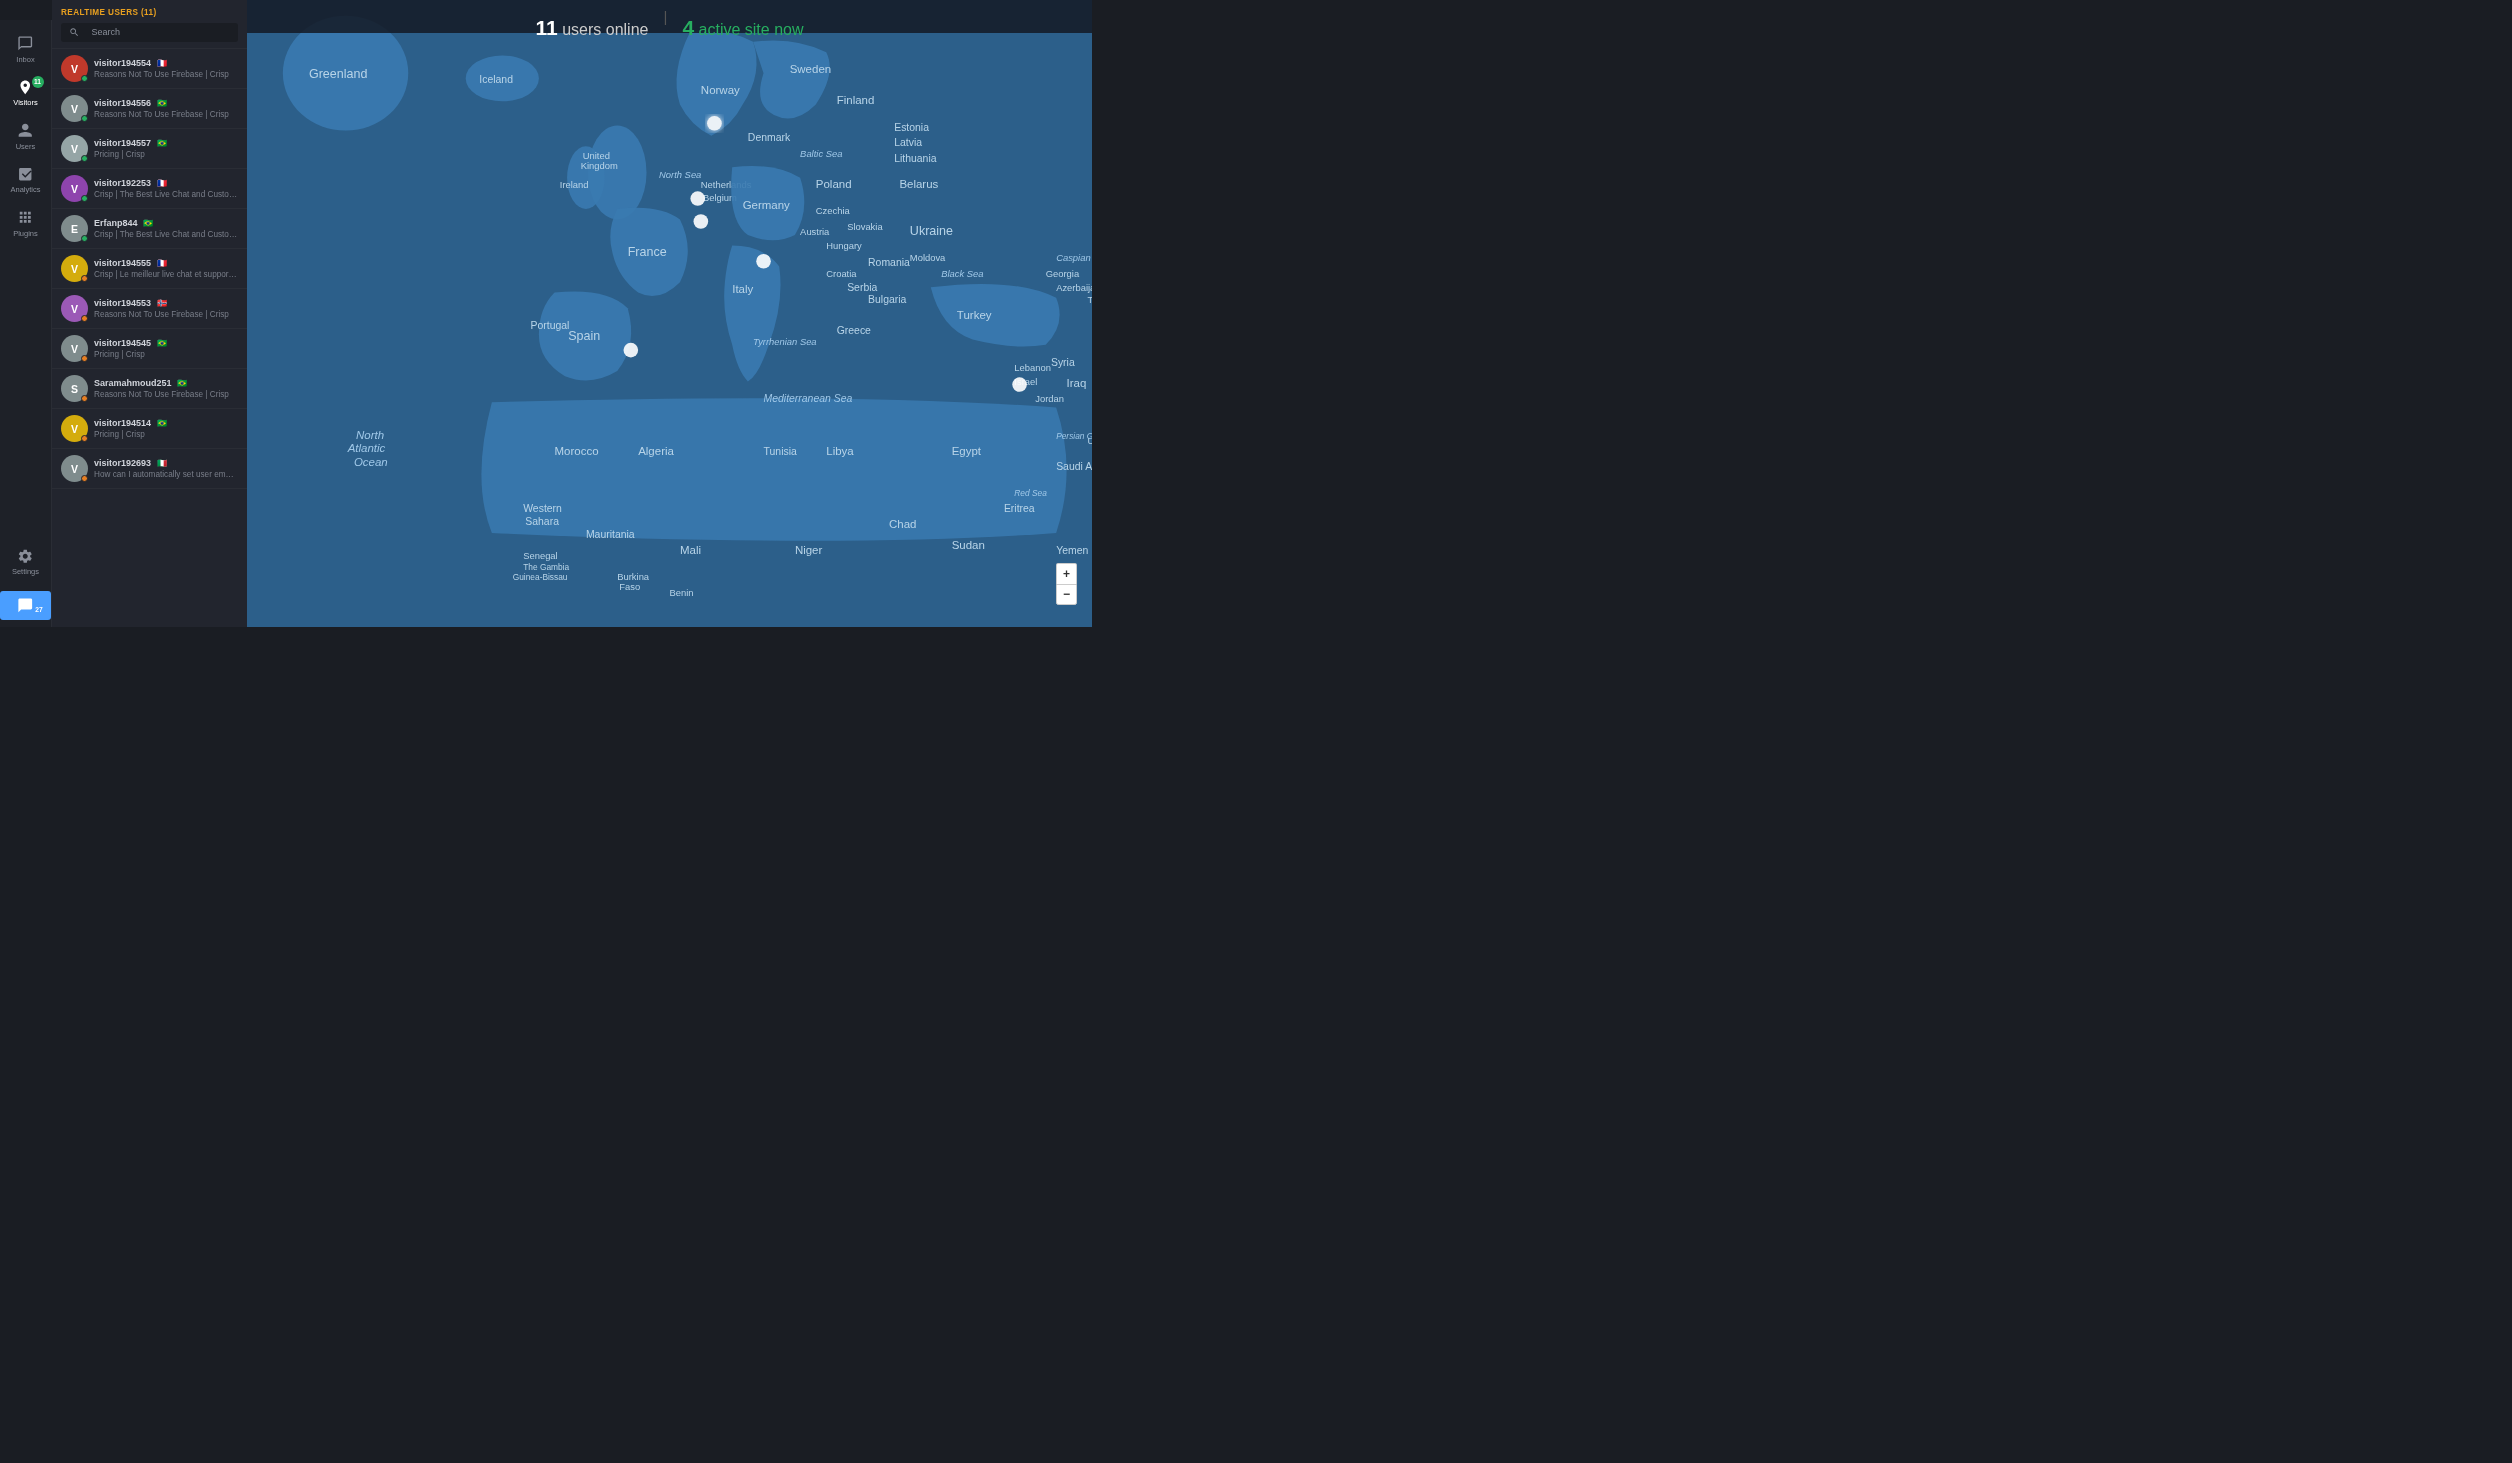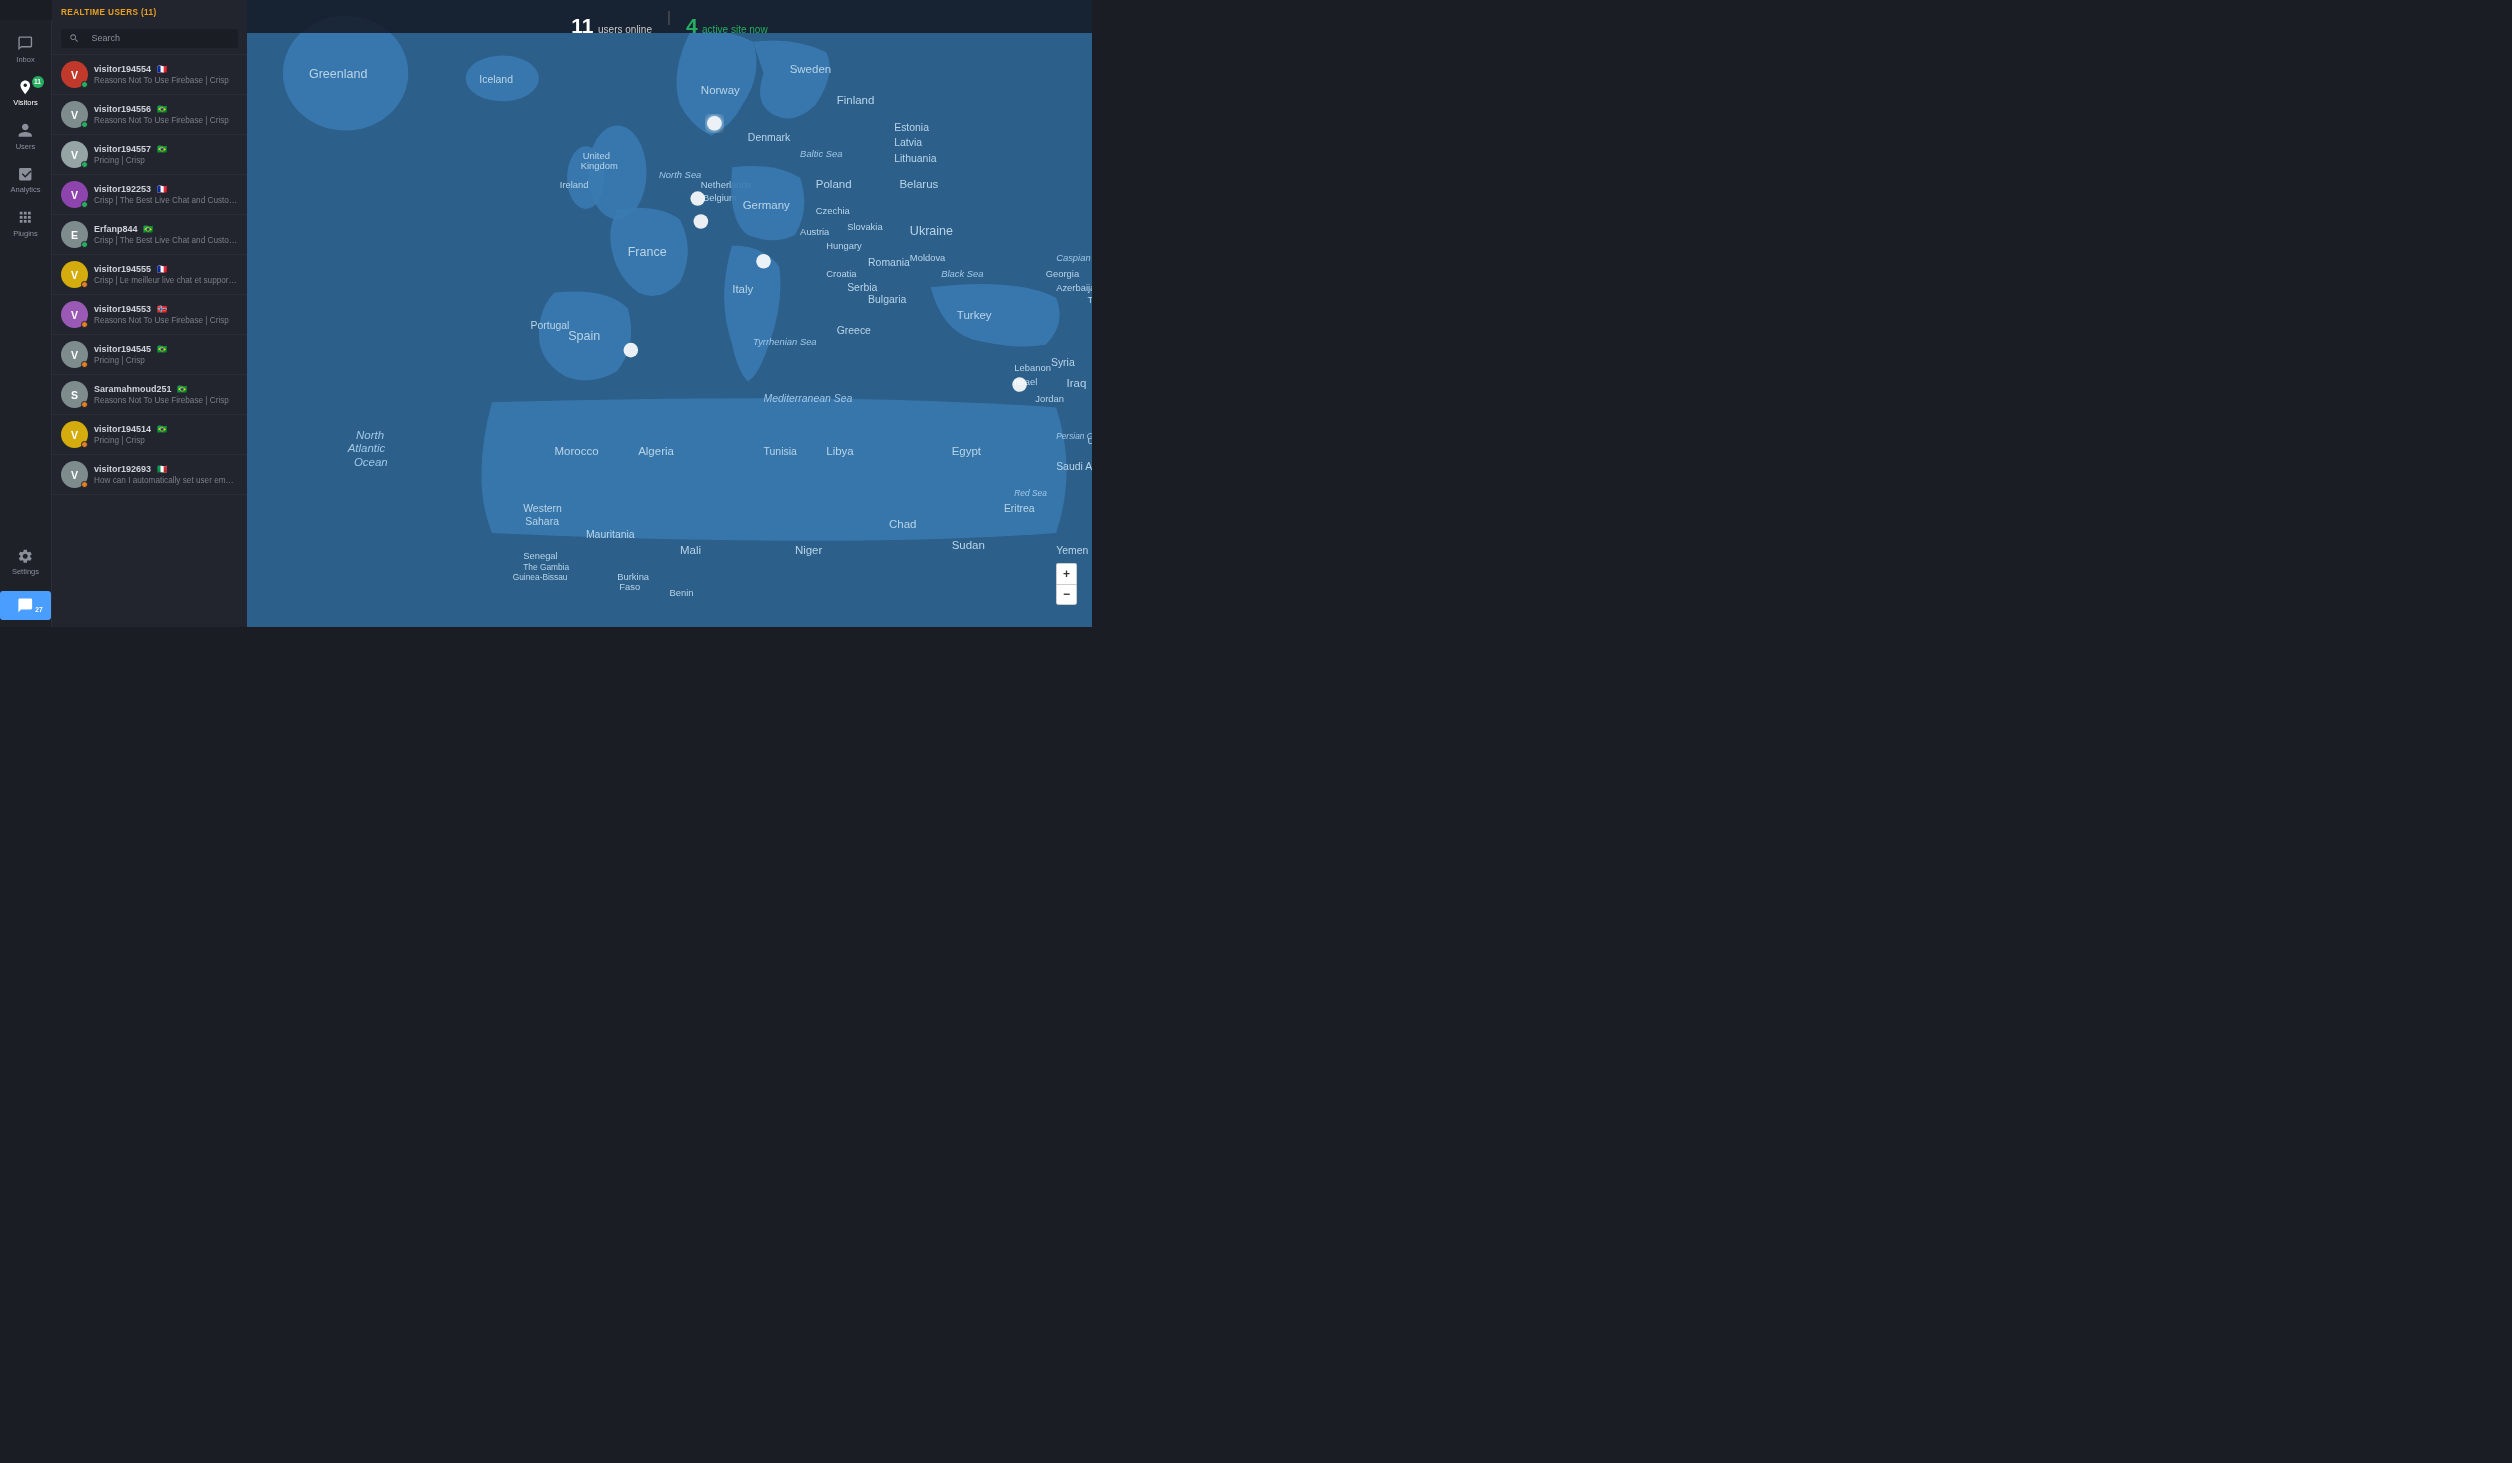--- a/index.html
+++ b/index.html
@@ -60,21 +60,21 @@
     }
     .visitor-panel-header {
       padding: 7.5px 9px 6px;
       border-bottom: 0.7px solid #2a2d35;
     }
     .visitor-panel-header h3 {
       color: #e8a020;
       font-size: 8.2px;
       font-weight: 700;
       letter-spacing: 0.4px;
-      margin-bottom: 12px;
+      margin-bottom: 6px;
     }
     .search-box {
       display: flex;
       align-items: center;
       background: #1a1d23;
       border-radius: 3px;
       padding: 4.5px 7.5px;
       gap: 4.5px;
     }
     .search-box input {
@@ -174,21 +174,21 @@
       align-items: baseline;
       gap: 4.5px;
     }
     .count-number {
       font-size: 21px;
       font-weight: 700;
       color: white;
     }
     .count-number.green { color: #27ae60; }
     .count-label {
-      font-size: 10px;
+      font-size: 16px;
       color: #ccc;
       margin-top: 28px;
     }
     .count-label.green { color: #27ae60; }
     .separator { color: #555; font-size: 15px; }
 
     
     .zoom-controls {
       position: absolute;
       bottom: 22.5px;

